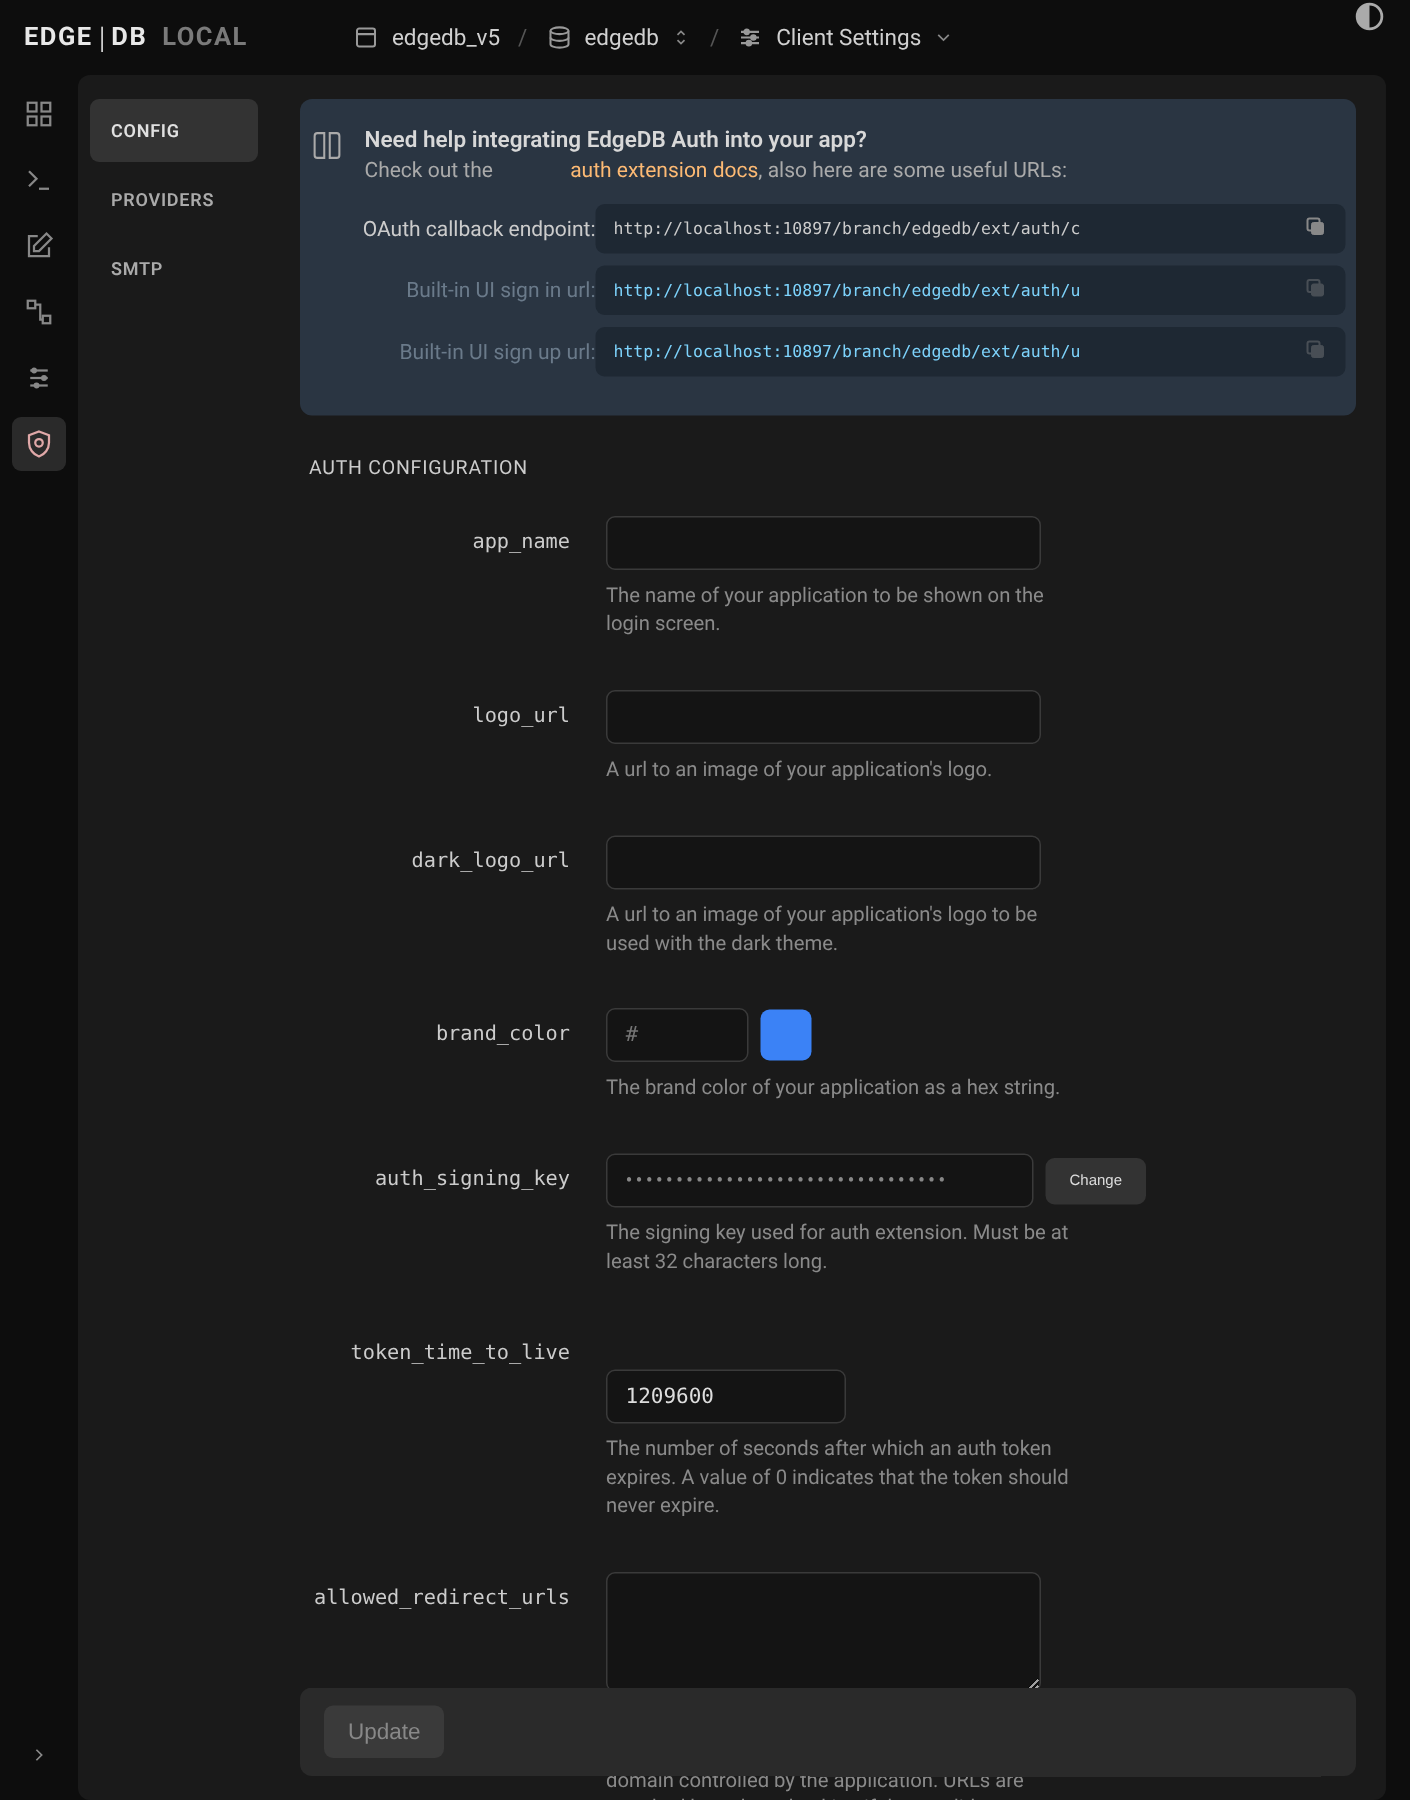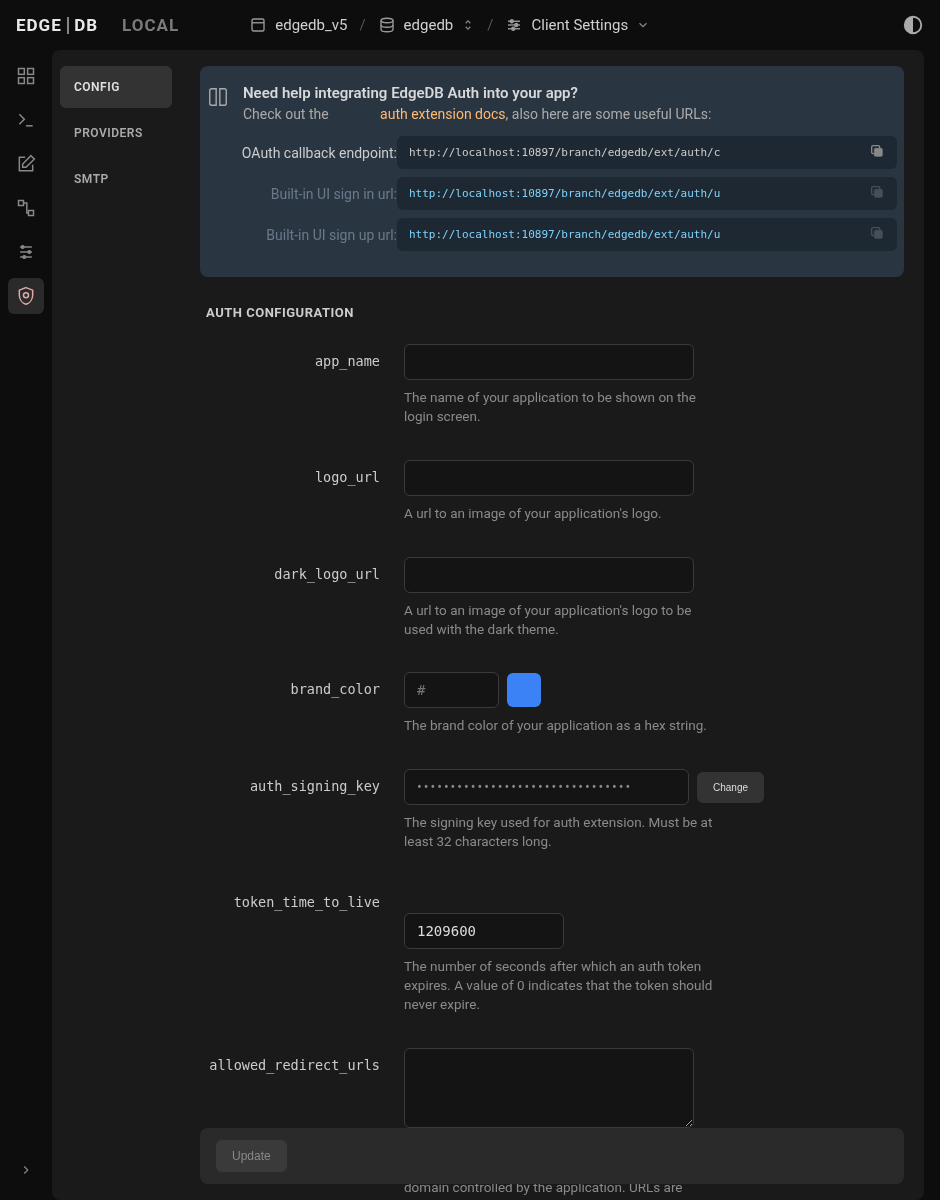--- a/index.html
+++ b/index.html
@@ -7,21 +7,20 @@
   background: #0d0d0d;
   color: #b8b8b8;
   font-family: -apple-system, BlinkMacSystemFont, "Segoe UI", Roboto, sans-serif;
   width: 940px;
   height: 1200px;
   overflow: hidden;
 }
 .top-bar {
   height: 50px;
   display: flex;
-  align-items: center;
   padding: 0 16px;
   background: #0d0d0d;
 }
 .logo {
   display: flex;
   align-items: center;
   gap: 4px;
 }
 .logo-main { color: #e8e8e8; font-weight: 700; font-size: 17px; letter-spacing: 1px; }
 .logo-divider { color: #e8e8e8; font-weight: 300; font-size: 20px; }
@@ -159,21 +158,21 @@
   right: 8px;
   top: 50%;
   transform: translateY(-50%);
   width: 20px;
   height: 20px;
   cursor: pointer;
 }
 .copy-icon { width: 16px; height: 16px; stroke: #888; fill: #888; }
 .section-title {
   font-size: 13px;
-  font-weight: 700;
+  font-weight: 400;
   letter-spacing: 0.5px;
   color: #ccc;
   margin-bottom: 24px;
   margin-left: 6px;
 }
 .form-row {
   display: flex;
   gap: 24px;
   margin-bottom: 34px;
 }
@@ -255,34 +254,34 @@
   border-radius: 8px;
   padding: 12px 16px;
   margin-top: 12px;
 }
 .update-btn {
   background: #3a3a3a;
   border: none;
   border-radius: 6px;
   padding: 9px 16px;
   color: #888;
-  font-size: 12px;
+  font-size: 15px;
   font-weight: 500;
   cursor: pointer;
 }
 </style>
 </head>
 <body>
 
 <div class="top-bar">
   <div class="logo">
     <span class="logo-main">EDGE</span>
     <span class="logo-divider">|</span>
     <span class="logo-main">DB</span>
-    <span class="logo-local" style="margin-left:20px;">LOCAL</span>
+    <span class="logo-local" style="margin-left:6px;">LOCAL</span>
   </div>
   <div class="breadcrumb">
     <div class="crumb">
       <svg class="crumb-icon" viewBox="0 0 24 24">
           <rect x="4" y="4" width="16" height="16" rx="2"></rect>
           <line x1="4" y1="9" x2="20" y2="9"></line>
         </svg>
       <span>edgedb_v5</span>
     </div>
     <span class="crumb-sep">/</span>

